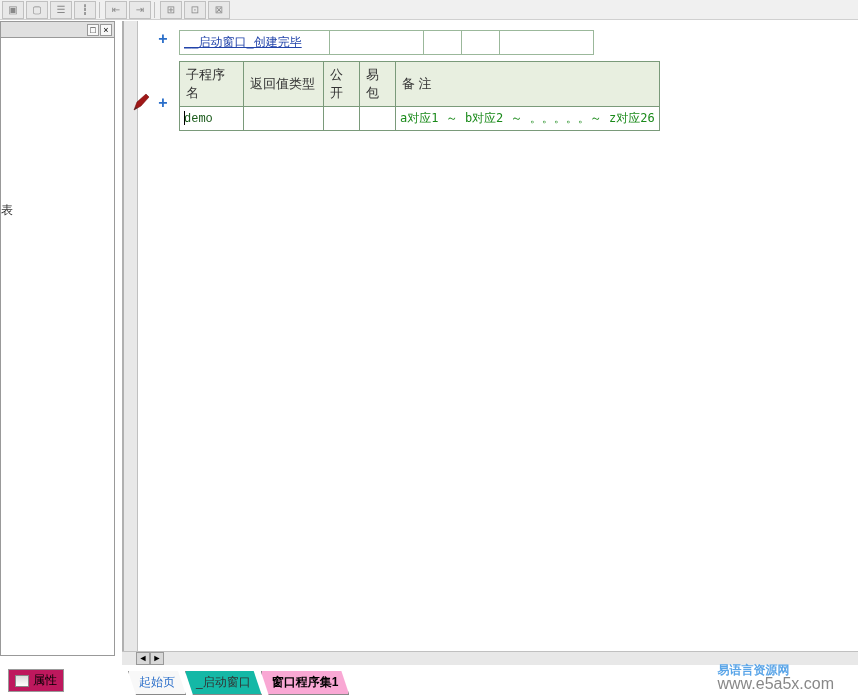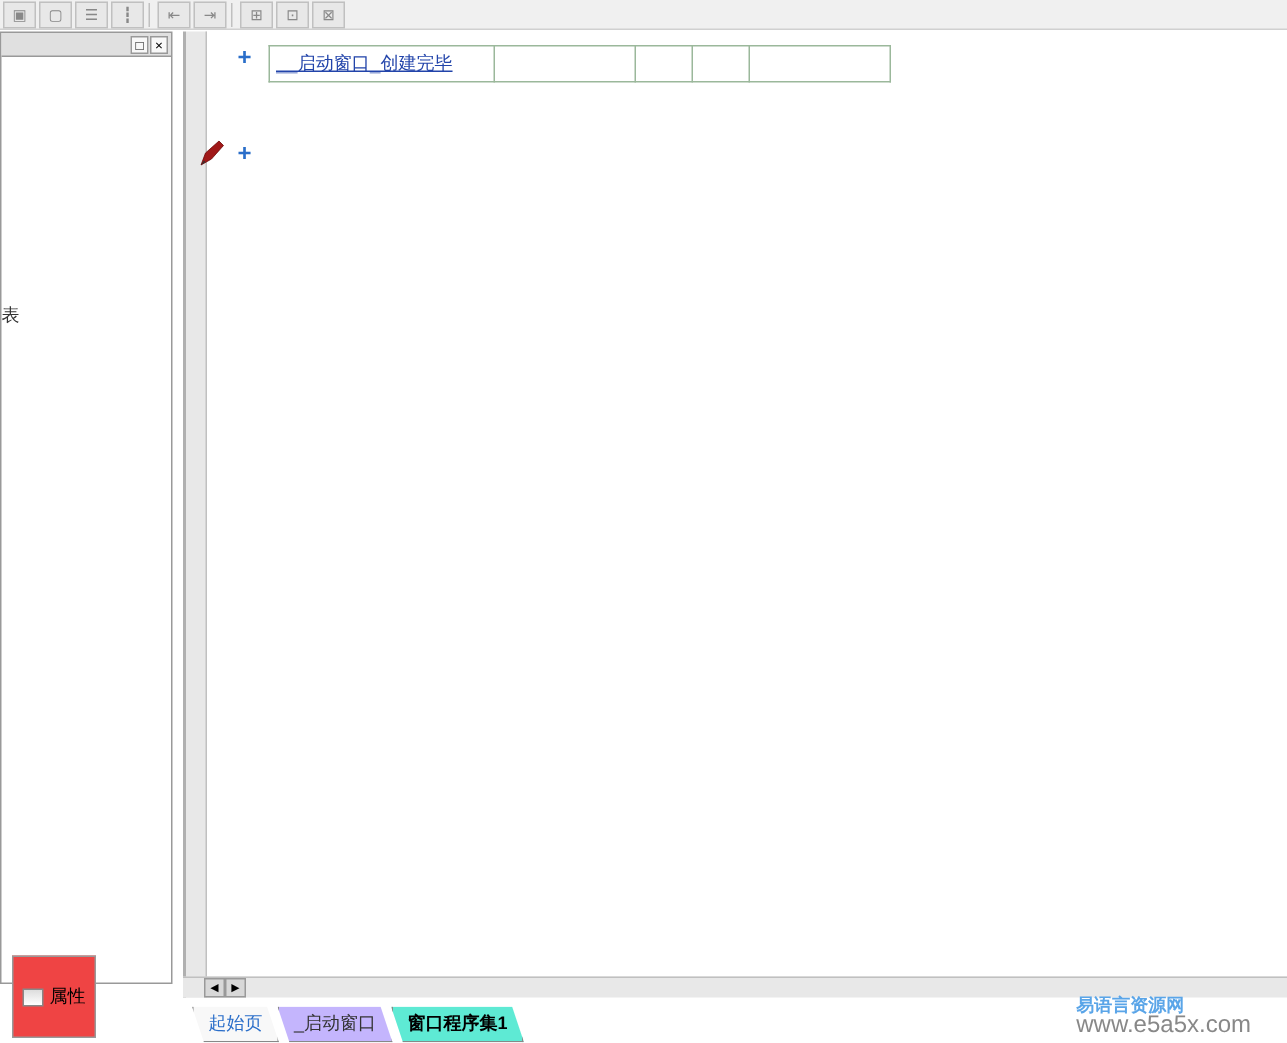--- a/index.html
+++ b/index.html
@@ -81,22 +81,22 @@
       font-size: 12px;
       color: #333;
     }
     
     
     .props-btn {
       position: absolute;
       bottom: 3px;
       left: 8px;
       border: 1px solid #999;
-      background: #ef4444;
-      padding: 18px 6px;
+      background: #be185d;
+      padding: 2px 6px;
       display: flex;
       align-items: center;
       gap: 4px;
       cursor: pointer;
       font-size: 12px;
     }
     .props-icon {
       width: 14px;
       height: 12px;
       background: linear-gradient(#ddd, #fff);
@@ -256,33 +256,33 @@
       left: 128px;
       bottom: 2px;
       height: 22px;
       display: flex;
       align-items: flex-start;
     }
     .tab {
       padding: 3px 10px 3px 10px;
       border: 1px solid #888;
       border-top: none;
-      background: #c4b5fd;
+      background: #14b8a6;
       margin-right: -1px;
       cursor: pointer;
       position: relative;
       font-size: 12px;
       clip-path: polygon(0 0, calc(100% - 8px) 0, 100% 100%, 8px 100%);
     }
     .tab.t1 { color: #2a6ec9; background: #f8f8f8; }
     .tab.t2 { color: #333; }
     .tab.active { 
       color: #000; 
       font-weight: bold;
-      background: #5eead4;
+      background: #f9a8d4;
     }
     
     
     .watermark {
       position: absolute;
       right: 24px;
       bottom: 4px;
       text-align: left;
       font-size: 12px;
       line-height: 14px;
@@ -338,20 +338,41 @@
         <td class="event-name">__启动窗口_创建完毕</td>
         <td class="ec1"></td>
         <td class="ec2"></td>
         <td class="ec3"></td>
         <td class="ec4"></td>
       </tr>
     </tbody>
       </table>
   </div>
 
+  <table class="sub-table">
+    <tbody>
+        <tr>
+      <th class="th-name">子程序名</th>
+      <th class="th-rettype">返回值类型</th>
+      <th class="th-public">公开</th>
+      <th class="th-pkg">易包</th>
+      <th class="th-remark">备 注</th>
+    </tr>
+    <tr>
+      <td class="sub-name-cell">
+        <span class="cursor-bar"></span>
+        <span>demo</span>
+      </td>
+      <td></td>
+      <td></td>
+      <td></td>
+      <td class="remark-cell">a对应1 ～ b对应2 ～ 。。。。。～ z对应26</td>
+    </tr>
+  </tbody>
+    </table>
 </div>
 
 <div class="hscroll-area">
   <div style="width:14px"></div>
   <div class="hscroll-btn">◄</div>
   <div class="hscroll-btn">►</div>
 </div>
 
 <div class="bottom-tabs">
   <div class="tab t1">起始页</div>

